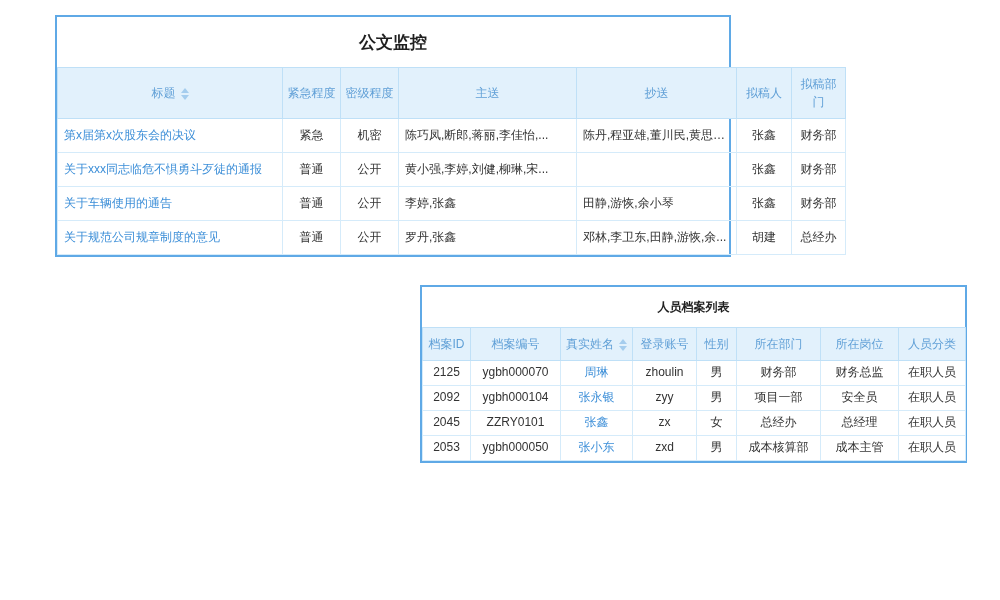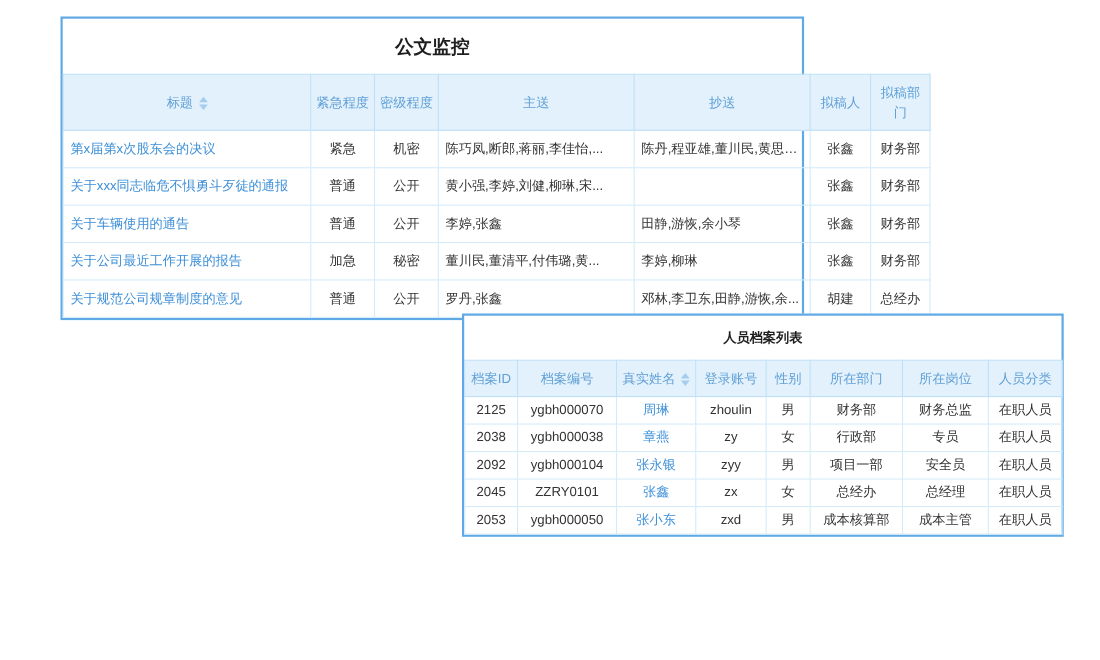--- a/index.html
+++ b/index.html
@@ -134,29 +134,20 @@
   <tr>
     <td class="link-cell">关于车辆使用的通告</td>
     <td>普通</td>
     <td>公开</td>
     <td class="cell-left">李婷,张鑫</td>
     <td class="cell-left">田静,游恢,余小琴</td>
     <td>张鑫</td>
     <td>财务部</td>
   </tr>
 
-  <tr>
-    <td class="link-cell">关于公司最近工作开展的报告</td>
-    <td>加急</td>
-    <td>秘密</td>
-    <td class="cell-left">董川民,董清平,付伟璐,黄...</td>
-    <td class="cell-left">李婷,柳琳</td>
-    <td>张鑫</td>
-    <td>财务部</td>
-  </tr>
 
   <tr>
     <td class="link-cell">关于规范公司规章制度的意见</td>
     <td>普通</td>
     <td>公开</td>
     <td class="cell-left">罗丹,张鑫</td>
     <td class="cell-left">邓林,李卫东,田静,游恢,余...</td>
     <td>胡建</td>
     <td>总经办</td>
   </tr>
@@ -201,30 +192,20 @@
     <td class="link-text">周琳</td>
     <td>zhoulin</td>
     <td>男</td>
     <td>财务部</td>
     <td>财务总监</td>
     <td>在职人员</td>
   </tr>
 
 
 
-  <tr>
-    <td>2038</td>
-    <td>ygbh000038</td>
-    <td class="link-text">章燕</td>
-    <td>zy</td>
-    <td>女</td>
-    <td>行政部</td>
-    <td>专员</td>
-    <td>在职人员</td>
-  </tr>
 
   <tr>
     <td>2092</td>
     <td>ygbh000104</td>
     <td class="link-text">张永银</td>
     <td>zyy</td>
     <td>男</td>
     <td>项目一部</td>
     <td>安全员</td>
     <td>在职人员</td>

